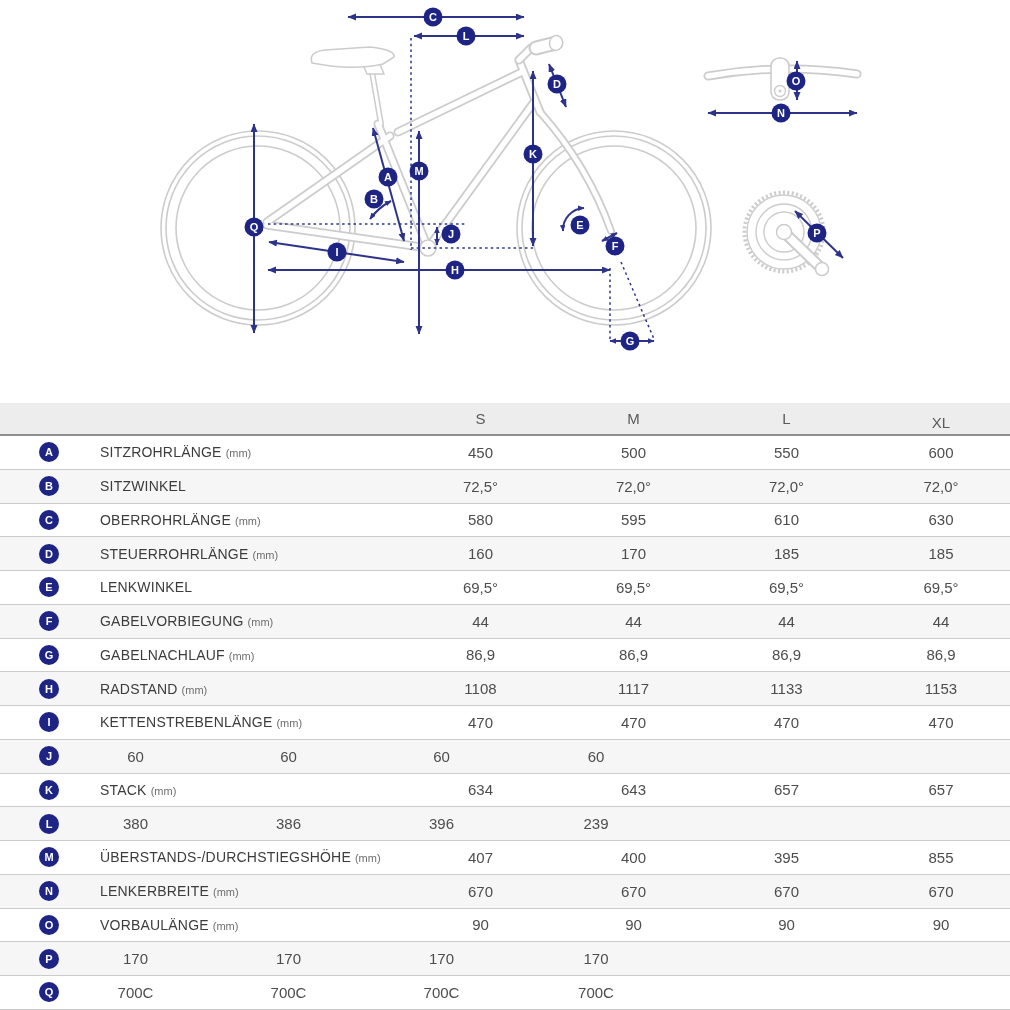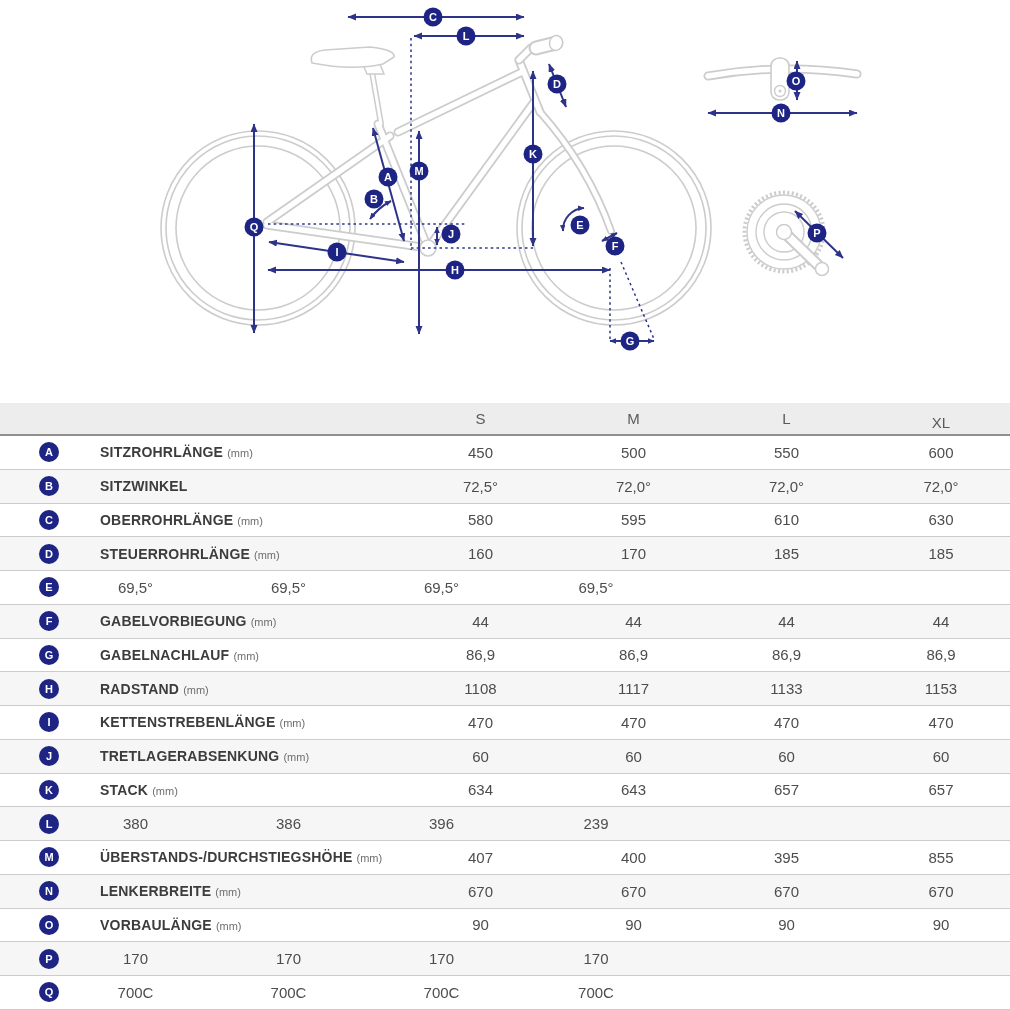--- a/index.html
+++ b/index.html
@@ -10,21 +10,21 @@
   .thead{display:flex;align-items:center;height:31px;background:#ededed;border-bottom:2px solid #8f8f8f;}
   .h-spacer{width:404px;flex:none;}
   .hval{width:153px;flex:none;text-align:center;font-size:15px;color:#5a5a5a;}
   .hval.xl{width:138px;padding-left:9px;margin-top:8px;}
   .tbody{width:1010px;}
   .trow{display:flex;align-items:center;height:33.76px;box-sizing:border-box;border-bottom:1px solid #ccc;background:#fff;}
   .trow:nth-child(even){background:#f6f6f6;}
   .badge{width:20px;height:20px;margin-left:39px;flex:none;border-radius:50%;background:#1e2484;color:#fff;
          font-weight:bold;font-size:11px;line-height:20px;text-align:center;}
   .rlabel{width:304px;flex:none;margin-left:41px;white-space:nowrap;overflow:hidden;}
-  .rlabel b{font-size:14px;color:#3c3c3c;letter-spacing:.2px;font-weight:bold;}
+  .rlabel b{font-size:14px;color:#3c3c3c;letter-spacing:.2px;font-weight:normal;}
   .rlabel small{font-size:11px;color:#6e6e6e;margin-left:4px;font-weight:normal;margin-top:8px;}
   .val{width:153px;flex:none;text-align:center;font-size:15px;color:#4d4d4d;}
   .val.xl{width:138px;padding-left:9px;}
 </style>
 </head>
 <body>
 
 <div class="diagram">
 <svg width="1010" height="396" viewBox="0 0 1010 396">
   <defs>
@@ -246,20 +246,21 @@
       <div class="trow">
     <span class="badge">D</span>
     <span class="rlabel"><b>STEUERROHRLÄNGE</b><small>(mm)</small></span>
     <span class="val">160</span>
     <span class="val">170</span>
     <span class="val">185</span>
     <span class="val xl">185</span>
   </div>
       <div class="trow">
     <span class="badge">E</span>
+    <span class="rlabel"><b>LENKWINKEL</b><small></small></span>
     <span class="val">69,5°</span>
     <span class="val">69,5°</span>
     <span class="val">69,5°</span>
     <span class="val xl">69,5°</span>
   </div>
       <div class="trow">
     <span class="badge">F</span>
     <span class="rlabel"><b>GABELVORBIEGUNG</b><small>(mm)</small></span>
     <span class="val">44</span>
     <span class="val">44</span>
@@ -285,21 +286,20 @@
       <div class="trow">
     <span class="badge">I</span>
     <span class="rlabel"><b>KETTENSTREBENLÄNGE</b><small>(mm)</small></span>
     <span class="val">470</span>
     <span class="val">470</span>
     <span class="val">470</span>
     <span class="val xl">470</span>
   </div>
       <div class="trow">
     <span class="badge">J</span>
-    <span class="rlabel"><b>TRETLAGERABSENKUNG</b><small>(mm)</small></span>
     <span class="val">60</span>
     <span class="val">60</span>
     <span class="val">60</span>
     <span class="val xl">60</span>
   </div>
       <div class="trow">
     <span class="badge">K</span>
     <span class="rlabel"><b>STACK</b><small>(mm)</small></span>
     <span class="val">634</span>
     <span class="val">643</span>

